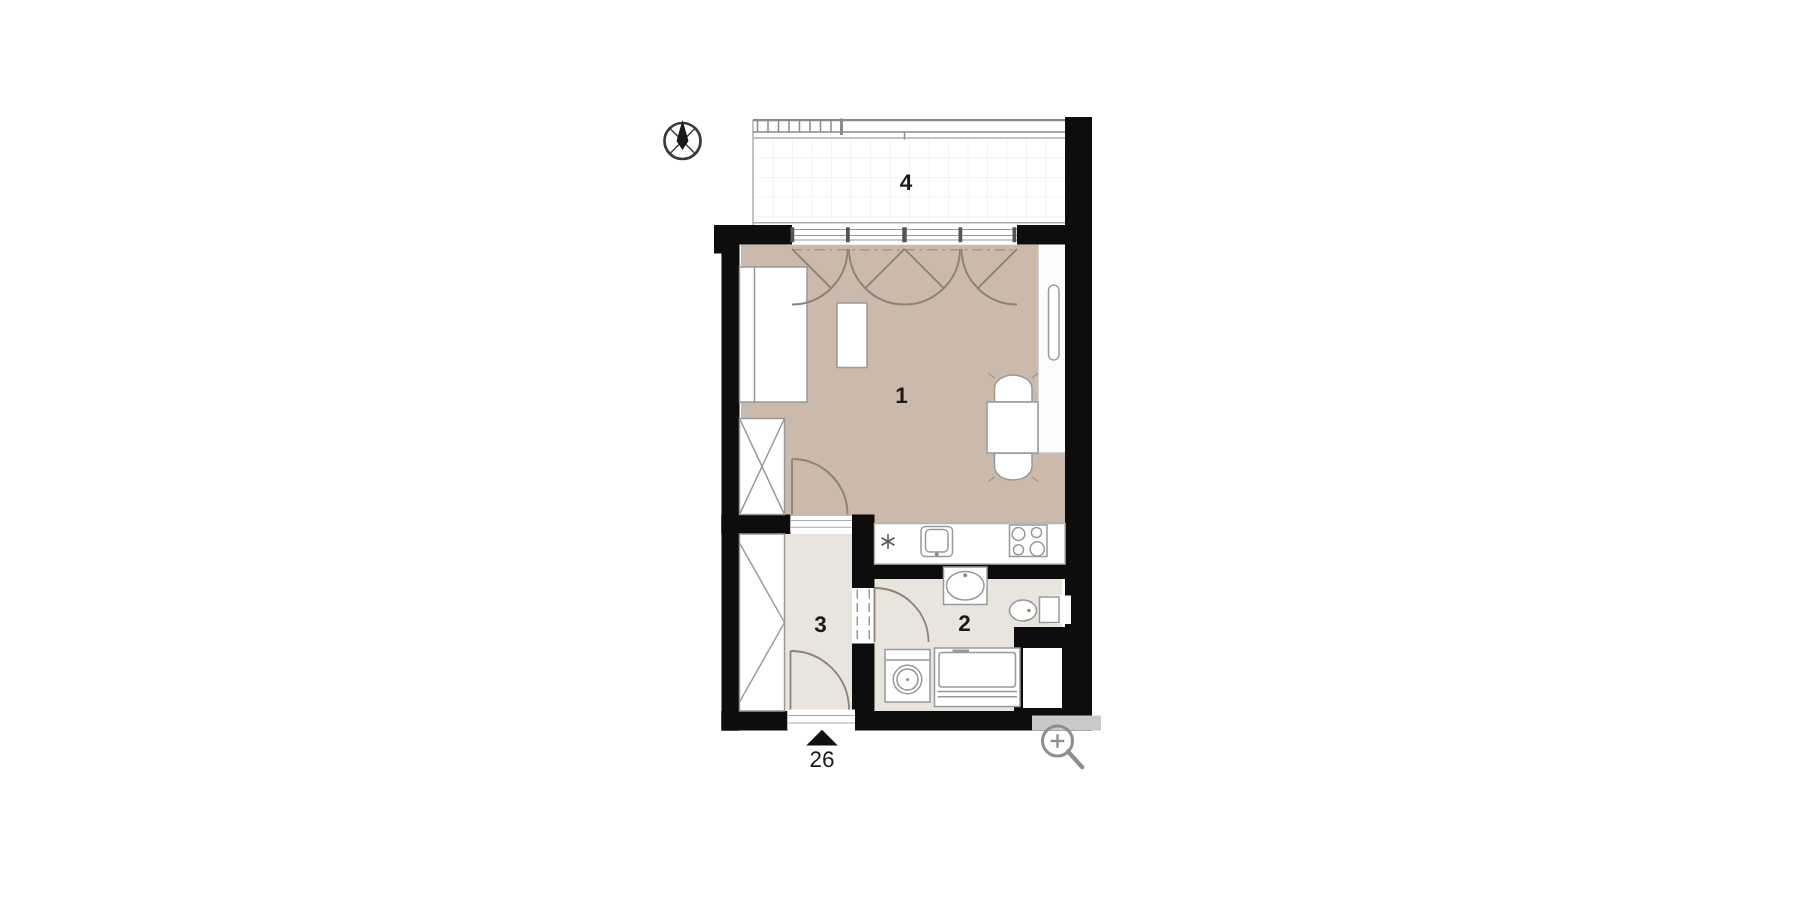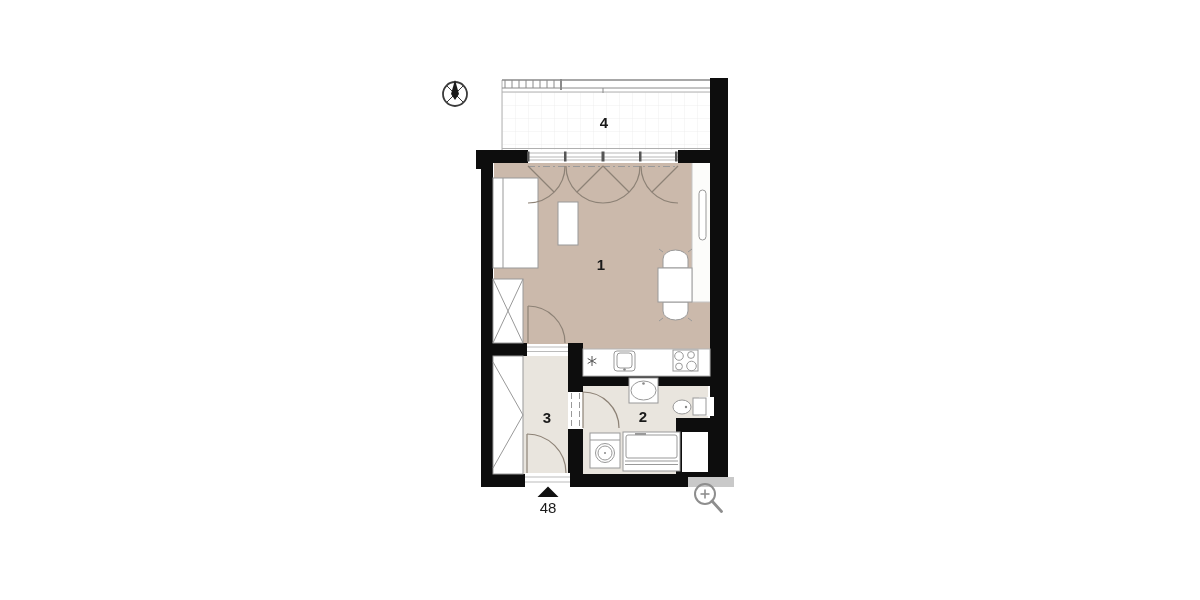--- a/index.html
+++ b/index.html
@@ -227,14 +227,14 @@
       <line class="zoomicon" x1="705" y1="489.5" x2="705" y2="498.5" stroke-width="1.6"></line>
       <line class="zoomicon" x1="700.5" y1="494" x2="709.5" y2="494" stroke-width="1.6"></line>
       <line class="zoomicon" x1="712" y1="501" x2="721.5" y2="511.5" stroke-width="2.8" stroke-linecap="round"></line>
     </g>
   </svg>
 
   <div class="roomlabel" style="left:601px;top:264px;">1</div>
   <div class="roomlabel" style="left:643px;top:416px;">2</div>
   <div class="roomlabel" style="left:547px;top:417px;">3</div>
   <div class="roomlabel" style="left:604px;top:122px;">4</div>
-  <div class="entrynum" style="left:548px;top:507px;">48</div>
+  <div class="entrynum" style="left:548px;top:507px;">26</div>
 </div>
 
 </body></html>

